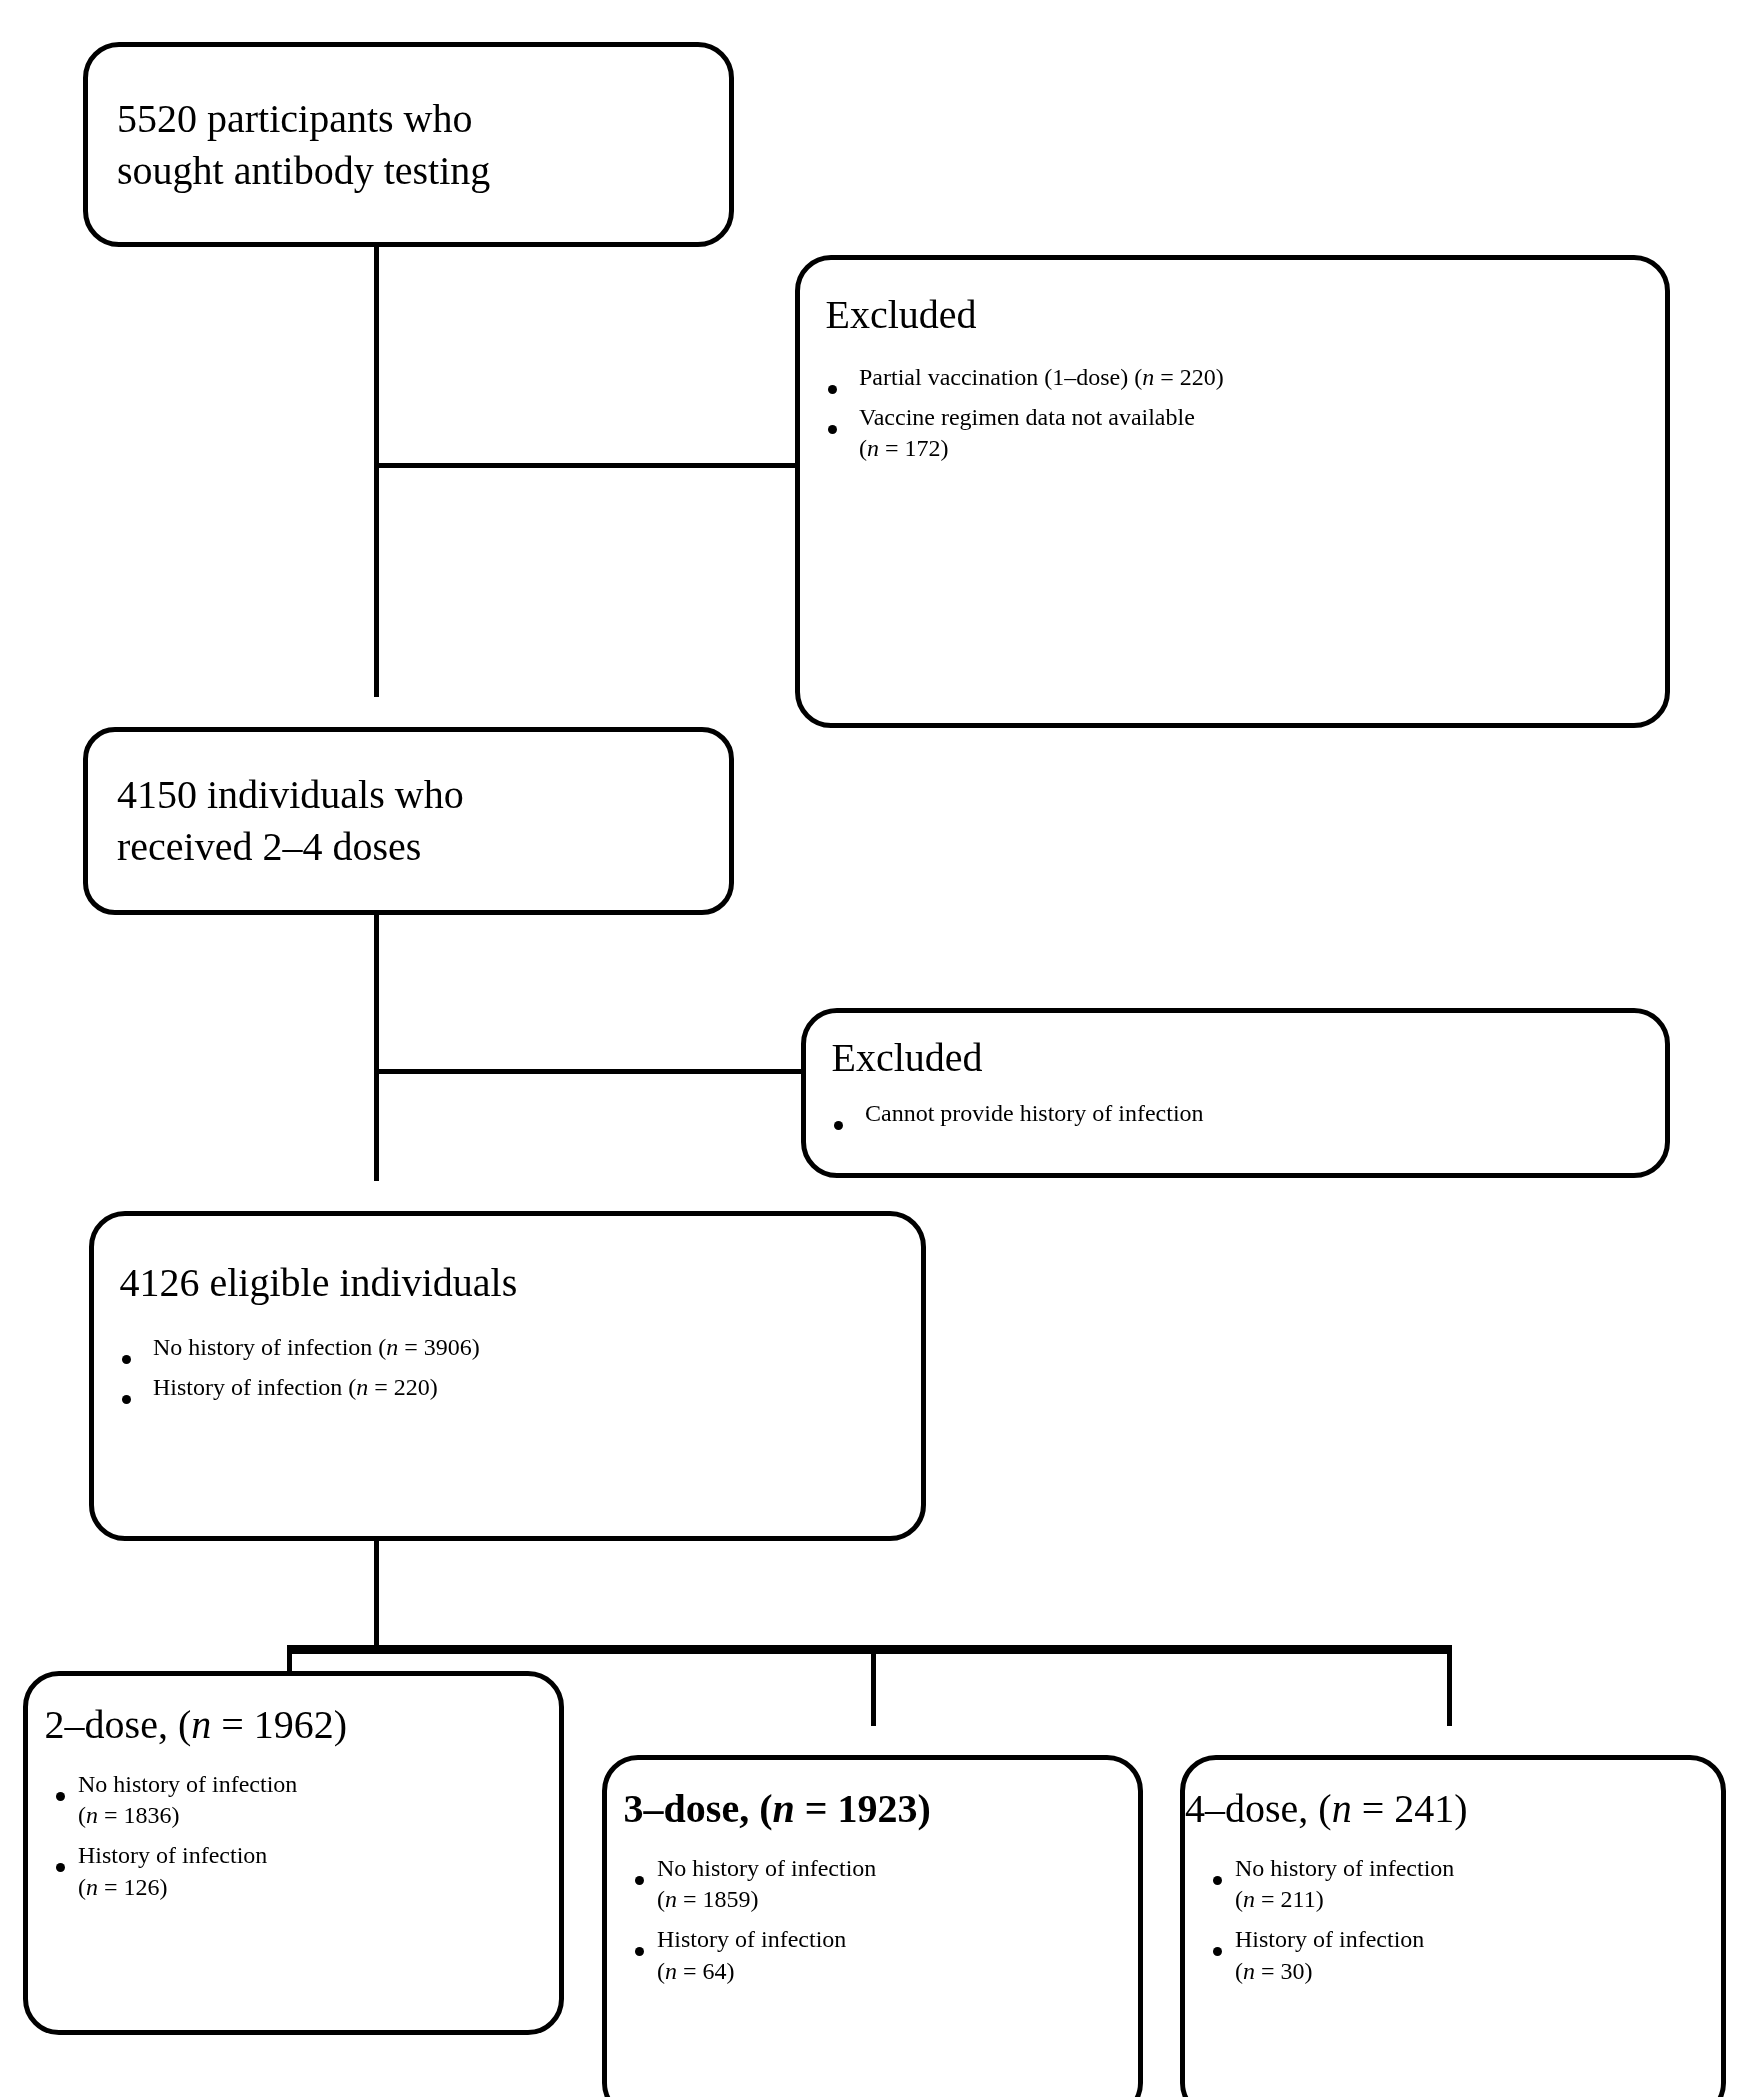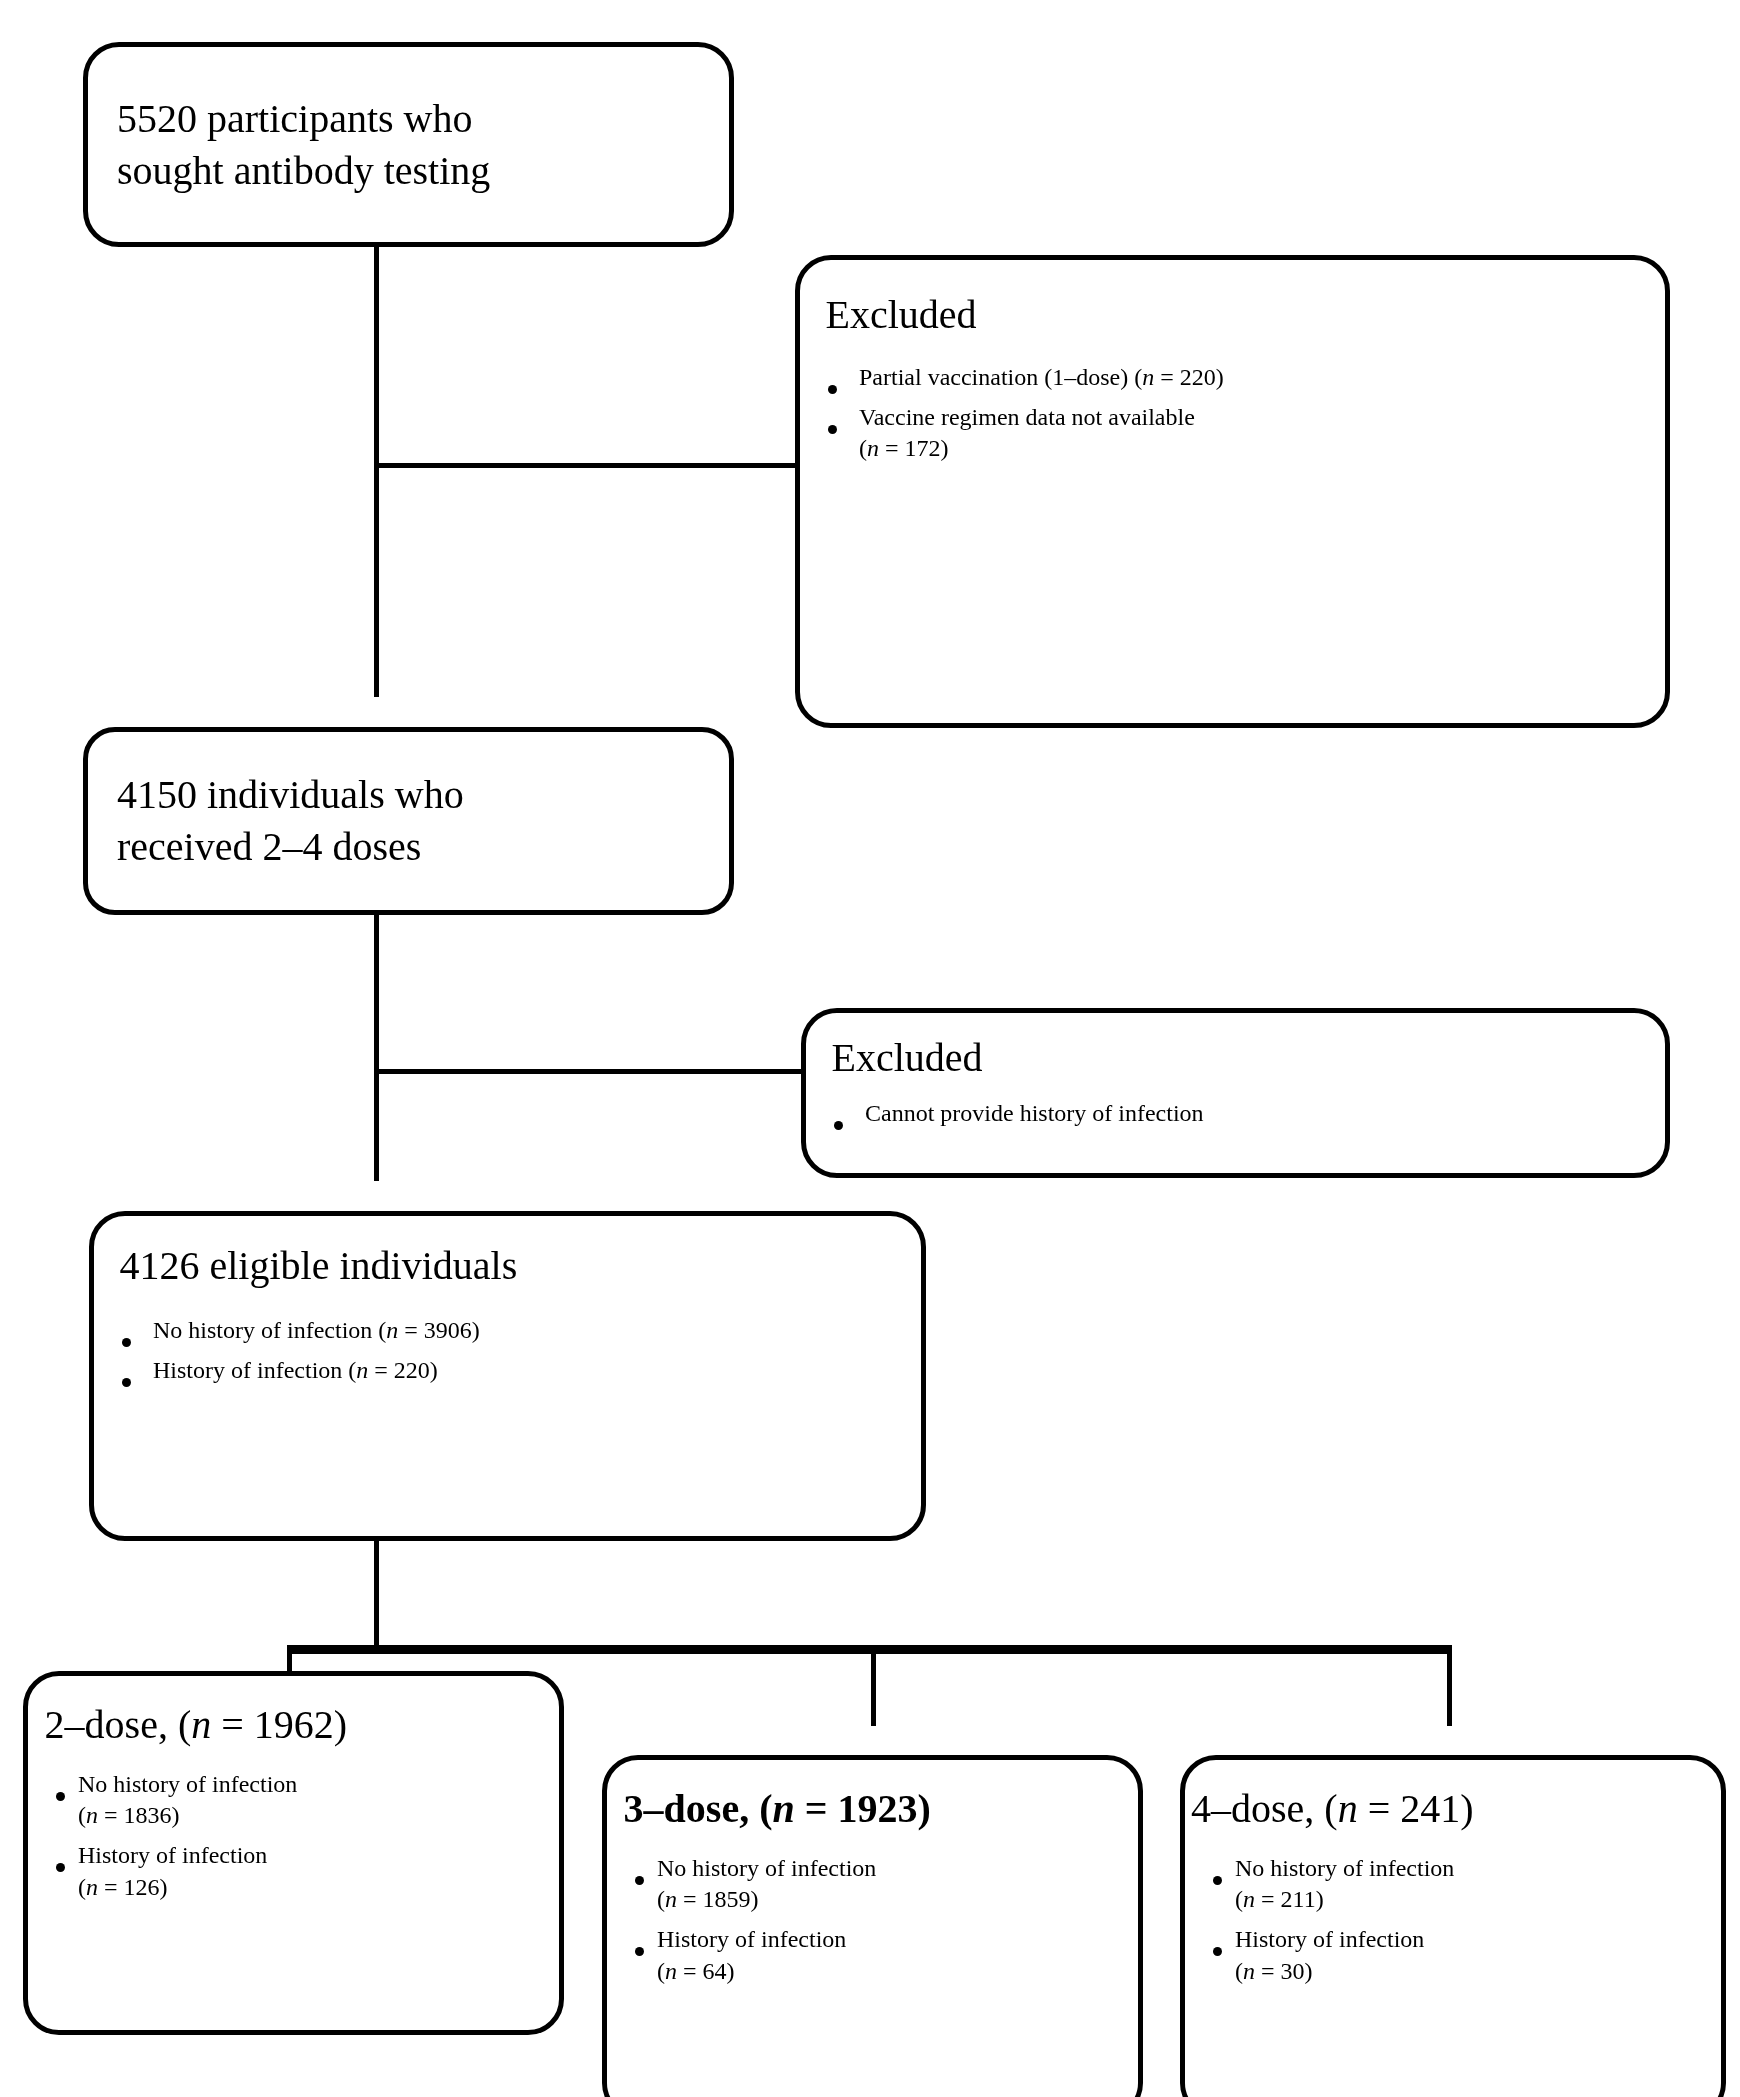--- a/index.html
+++ b/index.html
@@ -139,21 +139,21 @@
   <div class="node" style="left:801px; top:975px; width:869px; height:170px;">
     <div class="node-inner top-align" style="padding-top:19px;">
       <div class="heading">Excluded</div>
       <ul class="bullets" style="margin-top:5.1px;">
         <li>Cannot provide history of infection</li>
       </ul>
     </div>
   </div>
 
   <div class="node" style="left:89px; top:1178px; width:837px; height:330px;">
-    <div class="node-inner top-align" style="padding-top:24px;">
+    <div class="node-inner top-align" style="padding-top:41px;">
       <div class="heading">4126 eligible individuals</div>
       <ul class="bullets" style="margin-top:14px;">
         <li>No history of infection (<span class="n-italic">n</span> = 3906)</li>
         <li>History of infection (<span class="n-italic">n</span> = 220)</li>
       </ul>
     </div>
   </div>
 
   <div class="node" style="left:23px; top:1638px; width:541px; height:364px;">
     <div class="node-inner top-align" style="padding-top:23px;">
@@ -174,21 +174,21 @@
         <li style="padding-left:50px;">No history of infection
 (<span class="n-italic">n</span> = 1859)</li>
         <li style="padding-left:50px;">History of infection
 (<span class="n-italic">n</span> = 64)</li>
       </ul>
     </div>
   </div>
 
   <div class="node" style="left:1180px; top:1722px; width:546px; height:364px;">
     <div class="node-inner top-align" style="padding-top:23px;">
-      <div class="heading" style="padding-left:6px;">4–dose, (<span class="n-italic">n</span> = 241)</div>
+      <div class="heading" style="padding-left:0;">4–dose, (<span class="n-italic">n</span> = 241)</div>
       <ul class="bullets" style="margin-top:9px;">
         <li style="padding-left:50px;">No history of infection
 (<span class="n-italic">n</span> = 211)</li>
         <li style="padding-left:50px;">History of infection
 (<span class="n-italic">n</span> = 30)</li>
       </ul>
     </div>
   </div>
 
 </div>

